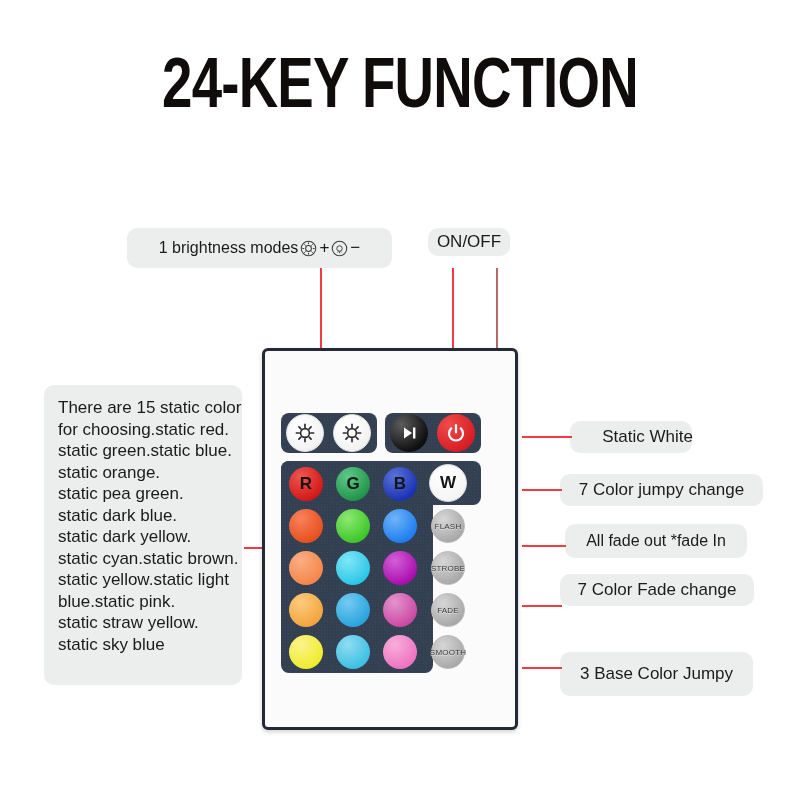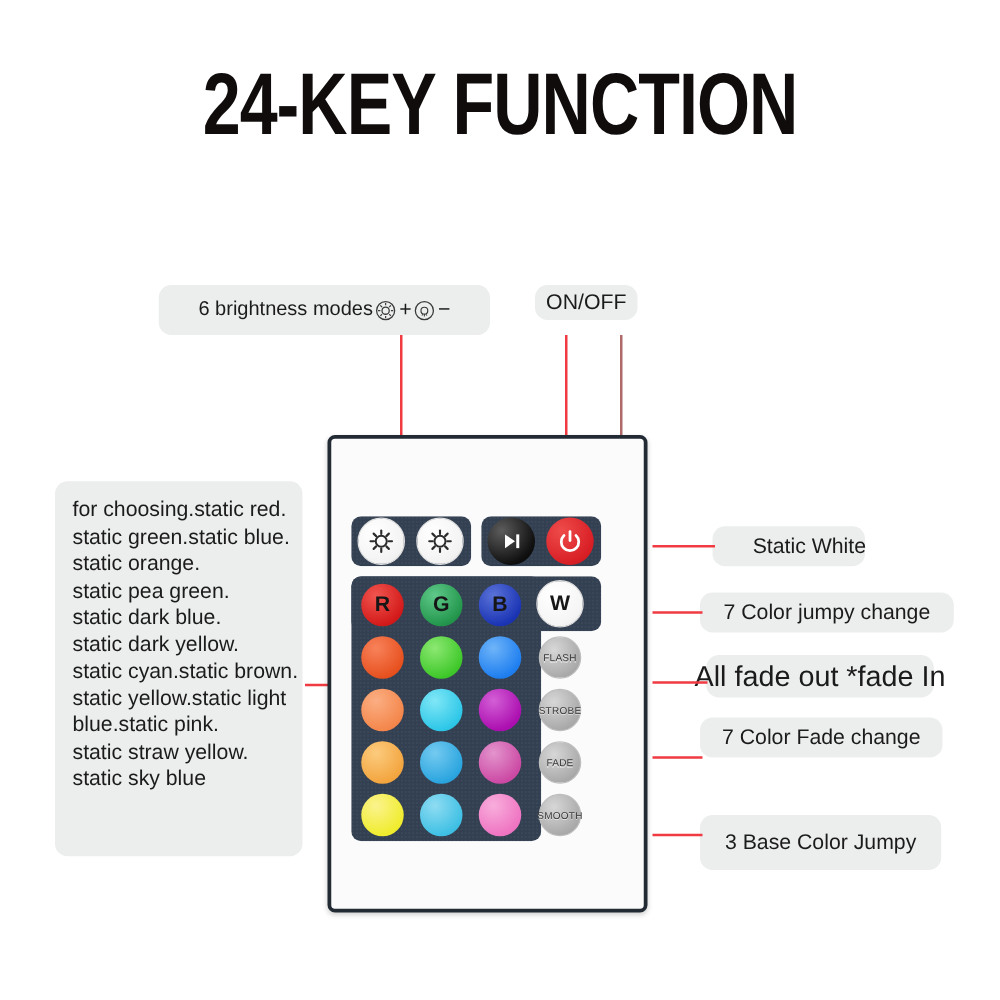--- a/index.html
+++ b/index.html
@@ -127,21 +127,21 @@
   svg{display:block;}
 </style>
 </head>
 <body>
 
 <div id="stage">
 
   <div class="title">24-KEY FUNCTION</div>
 
   <div class="pill" style="left:127px;top:228px;width:265px;height:40px;">
-    <span style="font-size:16px;">6 brightness modes</span>
+    <span style="font-size:16px;">1 brightness modes</span>
     <span style="display:inline-flex;margin-left:2px;">
       <svg width="17" height="17" viewBox="0 0 20 20">
         <circle cx="10" cy="10" r="8.5" fill="none" stroke="#3a3a3a" stroke-width="1.2"></circle>
         <circle cx="10" cy="10" r="3.4" fill="none" stroke="#3a3a3a" stroke-width="1.2"></circle>
         <g stroke="#3a3a3a" stroke-width="1.1">
           <line x1="10" y1="2.8" x2="10" y2="5"></line>
             <line x1="10" y1="15" x2="10" y2="17.2"></line>
           <line x1="2.8" y1="10" x2="5" y2="10"></line>
             <line x1="15" y1="10" x2="17.2" y2="10"></line>
           <line x1="5" y1="5" x2="6.6" y2="6.6"></line>
@@ -166,41 +166,42 @@
     <span style="font-size:17px;margin-left:2px;">−</span>
   </div>
 
   <div class="pill" style="left:428px;top:228px;width:82px;height:28px;font-size:17px;">ON/OFF</div>
 
   <div class="vline" style="left:320px;top:268px;height:82px;"></div>
   <div class="vline" style="left:452px;top:268px;height:82px;"></div>
   <div class="vline dim" style="left:496px;top:268px;height:82px;"></div>
 
   <div class="pill multiline" style="left:44px;top:385px;width:198px;height:300px;">
+    <div>There are 15 static color</div>
     <div>for choosing.static  red.</div>
     <div>static  green.static blue.</div>
     <div>static  orange.</div>
     <div>static pea green.</div>
     <div>static  dark blue.</div>
     <div>static  dark yellow.</div>
     <div>static  cyan.static  brown.</div>
     <div>static yellow.static  light</div>
     <div>blue.static  pink.</div>
     <div>static  straw yellow.</div>
     <div>static  sky blue</div>
   </div>
   <div class="hline" style="left:244px;top:547px;width:30px;"></div>
 
   <div class="pill" style="left:570px;top:421px;width:122px;height:32px;font-size:17px;padding-left:45px;">Static   White</div>
   <div class="hline" style="left:522px;top:436px;width:50px;"></div>
 
   <div class="pill" style="left:560px;top:474px;width:203px;height:32px;font-size:17px;">7 Color jumpy change</div>
   <div class="hline" style="left:522px;top:489px;width:40px;"></div>
 
-  <div class="pill" style="left:565px;top:524px;width:182px;height:34px;font-size:23px;">All fade out *fade In</div>
+  <div class="pill" style="left:565px;top:524px;width:182px;height:34px;font-size:16px;">All fade out *fade In</div>
   <div class="hline" style="left:522px;top:545px;width:44px;"></div>
 
   <div class="pill" style="left:560px;top:574px;width:194px;height:32px;font-size:17px;">7 Color Fade change</div>
   <div class="hline" style="left:522px;top:605px;width:40px;"></div>
 
   <div class="pill" style="left:560px;top:652px;width:193px;height:44px;font-size:17px;">3 Base Color Jumpy</div>
   <div class="hline" style="left:522px;top:667px;width:40px;"></div>
 
   <div class="remote">
 

